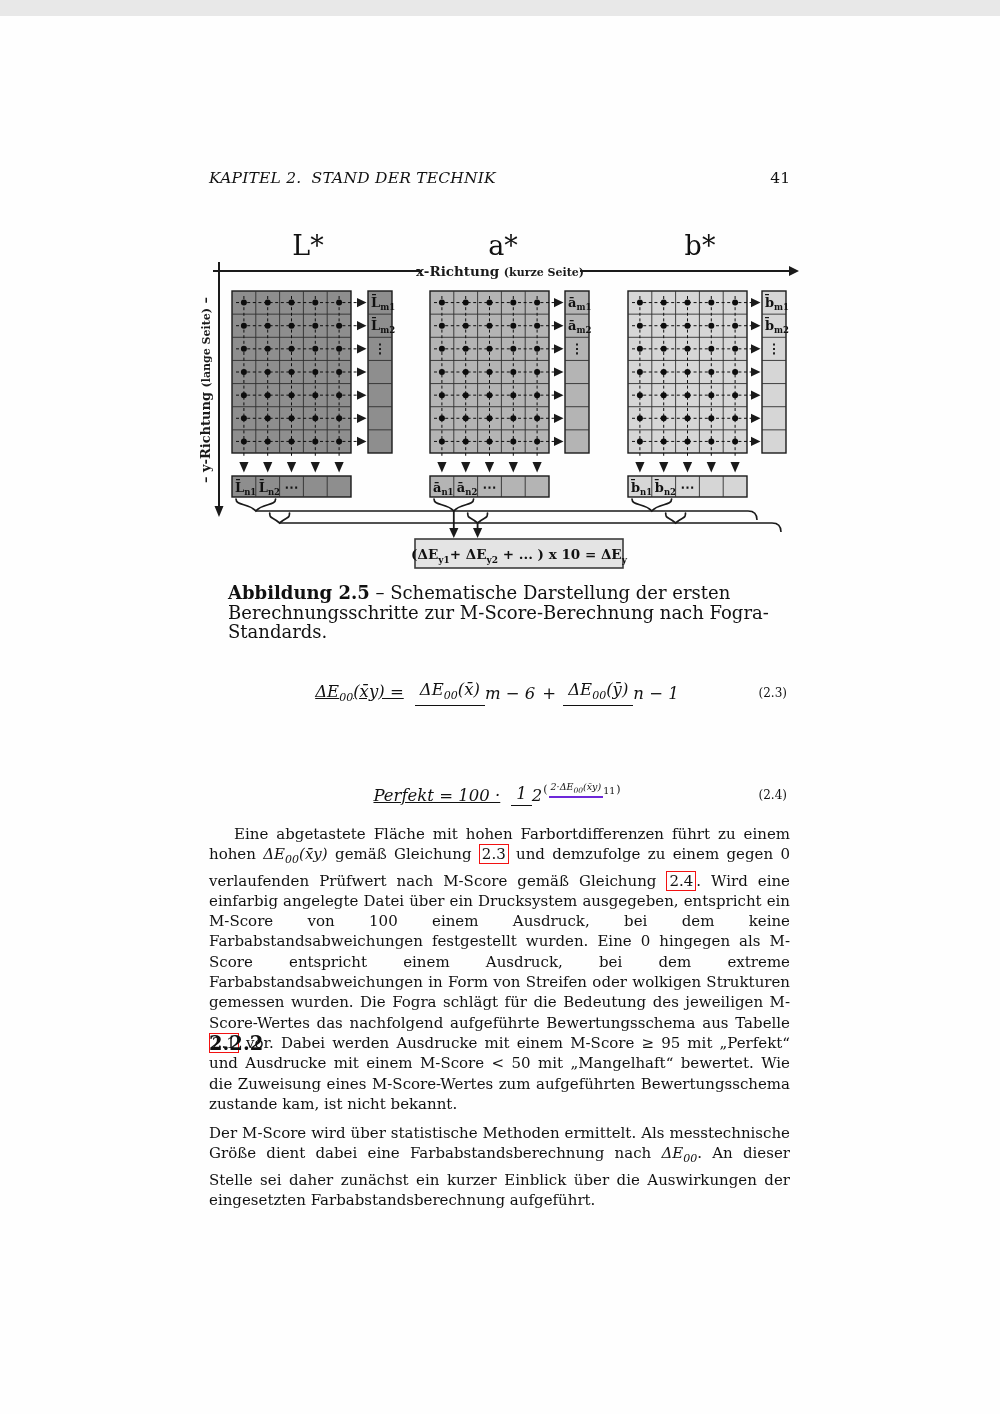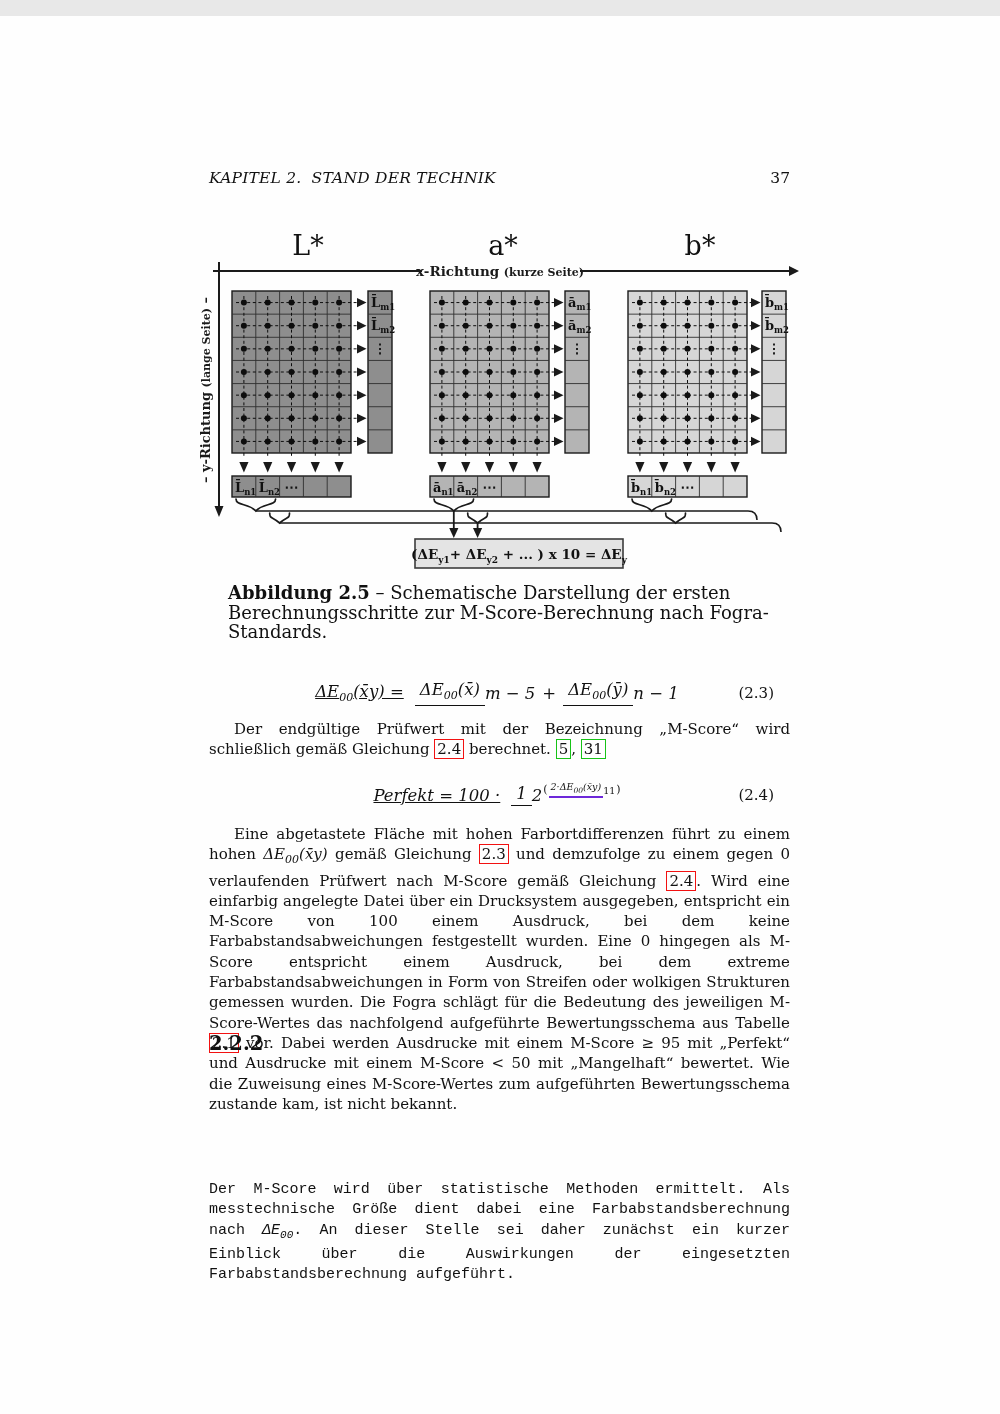--- a/index.html
+++ b/index.html
@@ -30,21 +30,21 @@
     border:1.5px solid #f21111;padding:0 2px;color:#111;text-decoration:none;
     cursor:pointer;
   }
   .ref.green{border-color:#16c316;}
   .mi{font-style:italic;}
   .eqrow{
     position:absolute;left:209px;width:581px;
     display:flex;justify-content:center;align-items:center;
     font-size:16.5px;
   }
-  .eqnum{position:absolute;right:16px;top:50%;transform:translateY(-50%);font-size:15px;}
+  .eqnum{position:absolute;right:3px;top:50%;transform:translateY(-50%);font-size:12px;}
   .frac{display:inline-flex;align-items:center;vertical-align:middle;margin:0 5px;}
   .frac .num{display:block;padding:0 5px 2px;border-bottom:1.4px solid #111;text-align:center;}
   .frac .den{display:block;padding-top:2px;text-align:center;}
   .msub{font-size:11px;font-style:italic;}
   .msub2{font-size:7.5px;font-style:italic;}
   .plus{margin:0 2px;}
   .lhsgap{margin-right:6px;text-decoration:underline;}
   .exp{display:inline-flex;align-items:center;position:relative;top:-8px;font-size:11px;margin-left:1px;}
   .frac.mini{font-size:9.5px;margin:0 1px;}
   .frac.mini .num{padding:0 2px 1px;border-bottom:2px solid #6d28d9;}
@@ -54,21 +54,21 @@
     font-size:19.5px;font-weight:bold;display:flex;gap:27px;
   }
 </style>
 </head>
 <body>
 
 <div class="page">
 
   <div class="header">
     <span class="chap">KAPITEL 2.&nbsp; STAND DER TECHNIK</span>
-    <span class="pno">37</span>
+    <span class="pno">41</span>
   </div>
 
   <div class="figwrap">
     <svg id="fig" width="600" height="362" viewBox="0 0 600 362" font-family="DejaVu Serif, Liberation Serif, serif">
         <line x1="13" y1="49" x2="222" y2="49" stroke="#1a1a1a" stroke-width="2"></line>
         <line x1="380" y1="49" x2="589" y2="49" stroke="#1a1a1a" stroke-width="2"></line>
         <polygon points="589,44 589,54 599,49" fill="#1a1a1a"></polygon>
         <line x1="19" y1="40" x2="19" y2="285" stroke="#1a1a1a" stroke-width="2"></line>
         <polygon points="14.5,284 23.5,284 19,295" fill="#1a1a1a"></polygon>
         <text x="300" y="53.5" text-anchor="middle" font-weight="bold" font-size="13.5" fill="#1a1a1a"><tspan>x-Richtung </tspan><tspan font-size="11">(kurze Seite)</tspan></text>
@@ -364,31 +364,30 @@
   </div>
 
   <div class="caption">
     <b>Abbildung 2.5</b><span> – </span><span>Schematische Darstellung der ersten Berechnungsschritte zur M-Score-Berechnung nach Fogra-Standards.</span>
   </div>
 
   <div class="eqrow" style="top:648px;height:58px;">
     <span class="math lhsgap"><span class="mi">ΔE</span><sub class="msub">00</sub><span class="mi">(x̄y) =</span></span>
     <span class="frac">
       <span class="num"><span class="mi">ΔE</span><sub class="msub">00</sub><span class="mi">(x̄)</span></span>
-      <span class="den mi">m − 5</span>
+      <span class="den mi">m − 6</span>
     </span>
     <span class="plus">+</span>
     <span class="frac">
       <span class="num"><span class="mi">ΔE</span><sub class="msub">00</sub><span class="mi">(ȳ)</span></span>
       <span class="den mi">n − 1</span>
     </span>
     <span class="eqnum">(2.3)</span>
   </div>
 
-  <p class="body indent" style="top:703px;"><span>Der endgültige Prüfwert mit der Bezeichnung „M-Score“ wird schließlich gemäß Gleichung </span><a class="ref">2.4</a><span> berechnet. </span><a class="ref green">5</a><span>, </span><a class="ref green">31</a></p>
 
   <div class="eqrow" style="top:748px;height:62px;">
     <span class="math lhsgap mi">Perfekt = 100 ·</span>
     <span class="frac">
       <span class="num mi">1</span>
       <span class="den"><span class="mi">2</span><span class="exp">
             <span>(</span>
             <span class="frac mini">
               <span class="num"><span class="mi">2·ΔE</span><sub class="msub2">00</sub><span class="mi">(x̄y)</span></span>
               <span class="den">11</span>
@@ -398,15 +397,15 @@
     </span>
     <span class="eqnum">(2.4)</span>
   </div>
 
   <p class="body indent" style="top:808px;"><span>Eine abgetastete Fläche mit hohen Farbortdifferenzen führt zu einem hohen </span><span class="mi"><span>ΔE</span><sub class="msub">00</sub><span>(x̄y)</span></span><span> gemäß Gleichung </span><a class="ref">2.3</a><span> und demzufolge zu einem gegen 0 verlaufenden Prüfwert nach M-Score gemäß Gleichung </span><a class="ref">2.4</a><span>. Wird eine einfarbig angelegte Datei über ein Drucksystem ausgegeben, entspricht ein M-Score von 100 einem Ausdruck, bei dem keine Farbabstandsabweichungen festgestellt wurden. Eine 0 hingegen als M-Score entspricht einem Ausdruck, bei dem extreme Farbabstandsabweichungen in Form von Streifen oder wolkigen Strukturen gemessen wurden. Die Fogra schlägt für die Bedeutung des jeweiligen M-Score-Wertes das nachfolgend aufgeführte Bewertungsschema aus Tabelle </span><a class="ref">2.1</a><span> vor. Dabei werden Ausdrucke mit einem M-Score ≥ 95 mit „Perfekt“ und Ausdrucke mit einem M-Score &lt; 50 mit „Mangelhaft“ bewertet. Wie die Zuweisung eines M-Score-Wertes zum aufgeführten Bewertungsschema zustande kam, ist nicht bekannt.</span></p>
 
   <h2 class="sect">
       <span>2.2.2</span>
     </h2>
 
-  <p class="body" style="top:1164px;font-family:Liberation Mono, monospace;"><span>Der M-Score wird über statistische Methoden ermittelt. Als messtechnische Größe dient dabei eine Farbabstandsberechnung nach </span><span class="mi"><span>ΔE</span><sub class="msub">00</sub></span><span>. An dieser Stelle sei daher zunächst ein kurzer Einblick über die Auswirkungen der eingesetzten Farbabstandsberechnung aufgeführt.</span></p>
+  <p class="body" style="top:1107px;"><span>Der M-Score wird über statistische Methoden ermittelt. Als messtechnische Größe dient dabei eine Farbabstandsberechnung nach </span><span class="mi"><span>ΔE</span><sub class="msub">00</sub></span><span>. An dieser Stelle sei daher zunächst ein kurzer Einblick über die Auswirkungen der eingesetzten Farbabstandsberechnung aufgeführt.</span></p>
 
 </div>
 
 </body></html>

